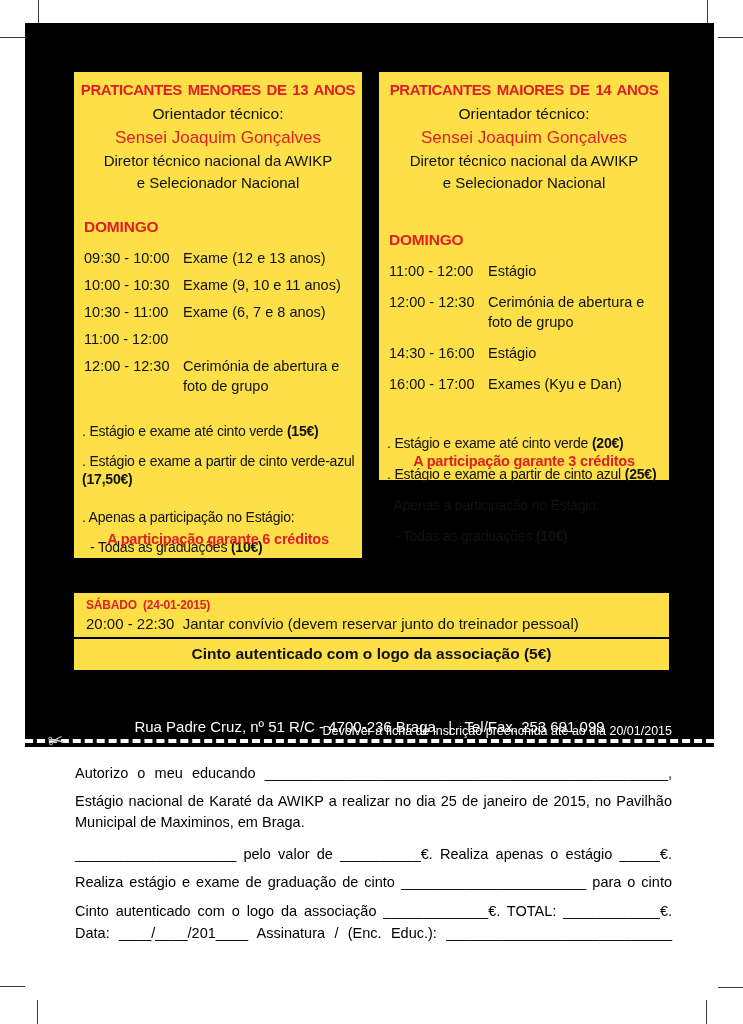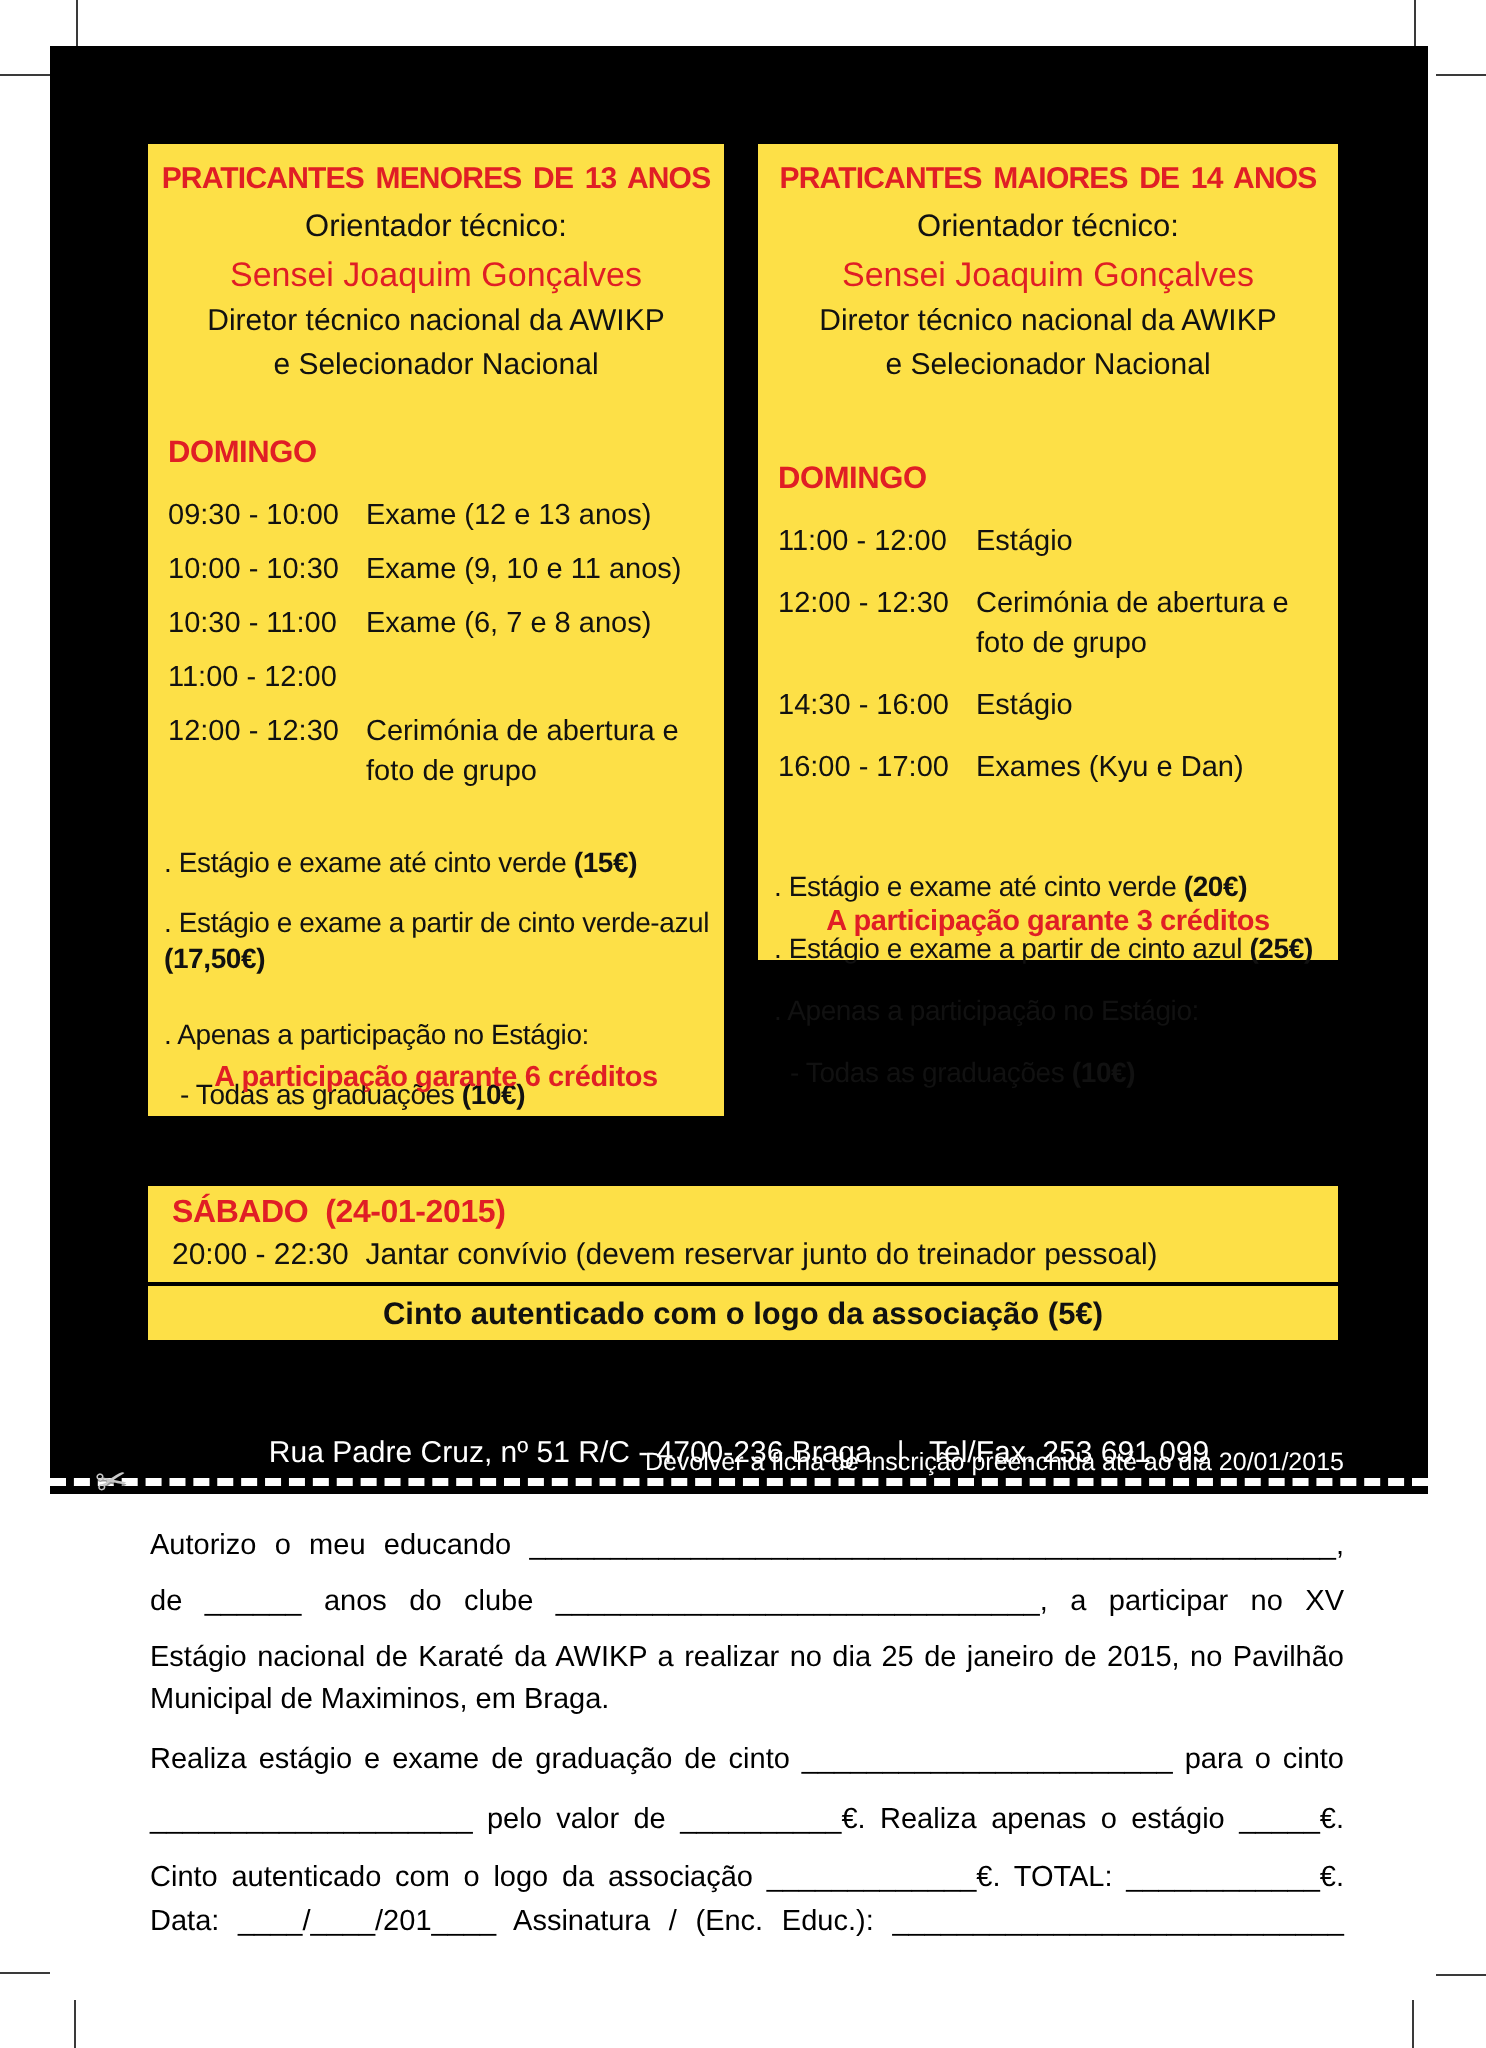--- a/index.html
+++ b/index.html
@@ -67,21 +67,21 @@
   .fee.sub { padding-left:8px; }
   .fee b { font-weight:bold; }
   .credits {
     position:absolute; left:0; right:0; bottom:11px;
     text-align:center; color:var(--red); font-weight:bold; font-size:14.5px;
     letter-spacing:-0.2px;
   }
   
   .panel.saturday { left:74px; top:593px; width:595px; height:77px; padding:5px 12px 0; }
   .sat-title {
-    color:var(--red); font-weight:bold; font-size:16px; white-space:pre-wrap;
+    color:var(--red); font-weight:bold; font-size:12px; white-space:pre-wrap;
     letter-spacing:-0.2px;
   }
   .sat-line { font-size:15px; margin-top:3px; white-space:pre-wrap; }
   .sat-rule { border-top:2px solid #000; margin:5px -12px 0; }
   .sat-footer { text-align:center; font-weight:bold; font-size:15.5px; margin-top:6px; }
   
   .contact {
     position:absolute; left:25px; top:679px; width:689px;
     text-align:center; color:#fff; font-size:15px; line-height:19px;
     white-space:pre-wrap;
@@ -207,19 +207,18 @@
   <div>Rua Padre Cruz, nº 51 R/C - 4700-236 Braga   |   Tel/Fax. 253 691 099</div>
   <div>Email awikportugal@gmail.com    |    Web wadoryu-portugal.com</div>
 </div>
 <div class="deadline">Devolver a ficha de inscrição preenchida até ao dia 20/01/2015</div>
 
 <div class="cut-line"></div>
 <span class="scissors">✂</span>
 
 <div class="form">
   <div class="form-line jl fl-1">Autorizo o meu educando __________________________________________________,</div>
-  <div class="form-line jl fl-2">de ______ anos do clube ______________________________, a participar no XV</div>
   <div class="form-paragraph">Estágio nacional de Karaté da AWIKP a realizar no dia 25 de janeiro de 2015, no Pavilhão Municipal de Maximinos, em Braga.</div>
+  <div class="form-line jl fl-6">____________________ pelo valor de __________€. Realiza apenas o estágio _____€.</div>
   <div class="form-line jl fl-5">Realiza estágio e exame de graduação de cinto _______________________ para o cinto</div>
-  <div class="form-line jl fl-6">____________________ pelo valor de __________€. Realiza apenas o estágio _____€.</div>
   <div class="form-line jl fl-7">Cinto autenticado com o logo da associação _____________€. TOTAL: ____________€.</div>
   <div class="form-line jl fl-8">Data: ____/____/201____ Assinatura / (Enc. Educ.): ____________________________</div>
 </div>
 
 </body></html>

